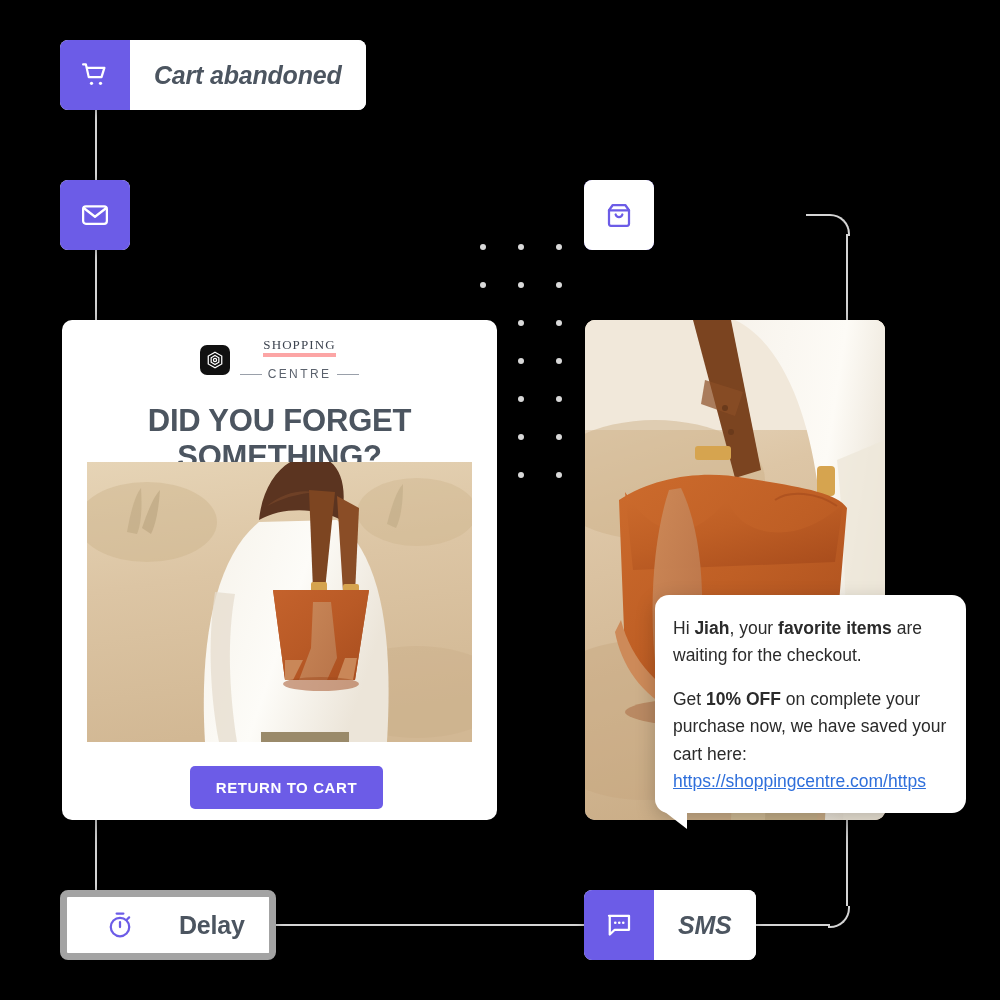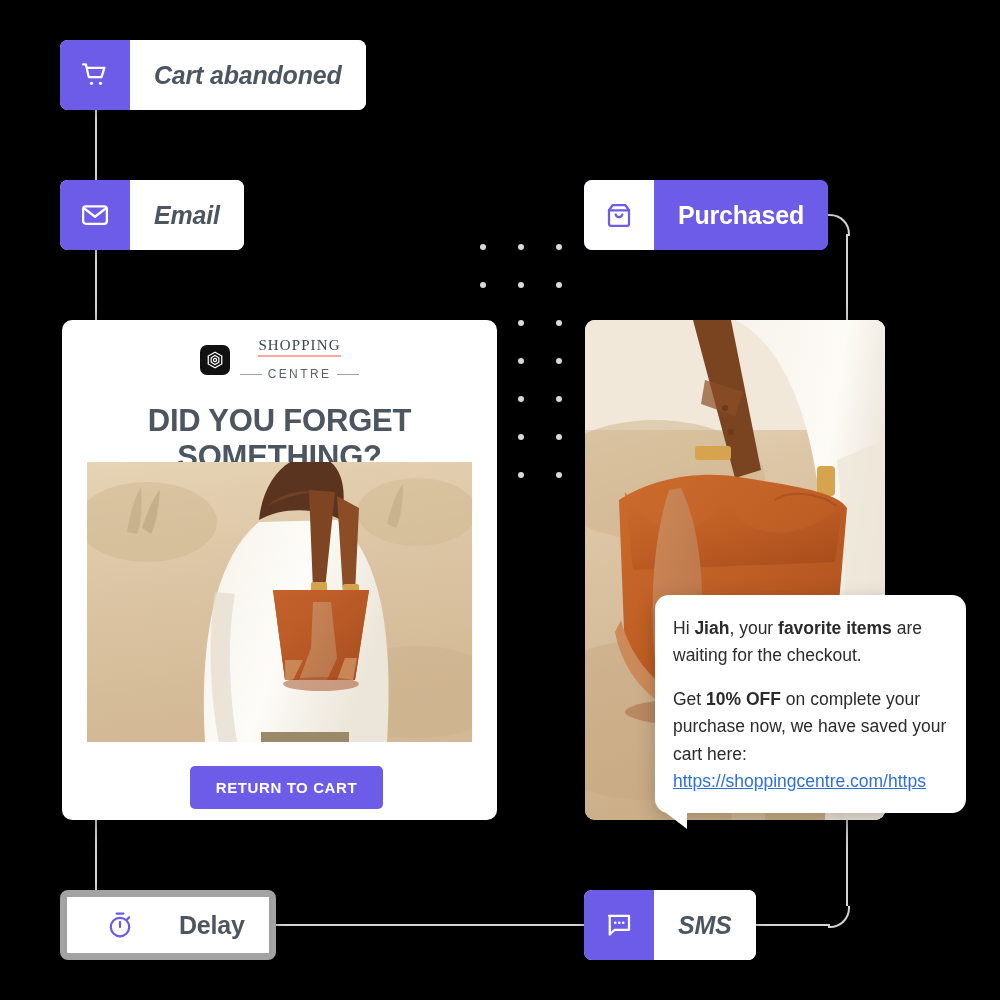--- a/index.html
+++ b/index.html
@@ -110,25 +110,25 @@
   }
   .brand-mark {
     width: 30px; height: 30px;
     background: #111;
     border-radius: 7px;
     display: flex; align-items: center; justify-content: center;
   }
   .brand-text { display: flex; flex-direction: column; align-items: center; }
   .brand-name {
     font-family: "Liberation Serif", serif;
-    font-size: 15px;
+    font-size: 13px;
     letter-spacing: 1.1px;
     color: #3d4450;
     line-height: 1;
-    border-bottom: 2px solid #fca5a5;
+    border-bottom: 4px solid #fca5a5;
     padding-bottom: 2px;
   }
   .brand-sub {
     font-family: Liberation Sans, sans-serif;
     font-size: 12px;
     letter-spacing: 2.4px;
     color: #5b626d;
     margin-top: 10px;
     display: flex; align-items: center; gap: 6px;
   }
@@ -269,32 +269,30 @@
     <div class="lbl">Cart abandoned</div>
   </div>
 
   <div class="node std" id="node-email" style="left:60px; top:180px; height:70px;">
     <div class="ico">
       <svg width="30" height="30" viewBox="0 0 24 24" fill="none" stroke="#ffffff" stroke-width="1.8" stroke-linecap="round" stroke-linejoin="round">
         <rect x="2.5" y="5" width="19" height="14" rx="2.2"></rect>
         <path d="M3 6.4l9 7 9-7"></path>
       </svg>
     </div>
-    <div class="lbl">Email</div>
   </div>
 
   <div class="node inv" id="node-purchased" style="left:584px; top:180px; height:70px;">
     <div class="ico">
       <svg width="30" height="30" viewBox="0 0 24 24" fill="none" stroke="#6c5ce7" stroke-width="1.8" stroke-linecap="round" stroke-linejoin="round">
         <path d="M4 8.2h16V19a1.6 1.6 0 0 1-1.6 1.6H5.6A1.6 1.6 0 0 1 4 19V8.2z"></path>
         <path d="M4 8.2l3-4.2h10l3 4.2"></path>
         <path d="M9.3 11.6a2.8 2.8 0 0 0 5.4 0"></path>
       </svg>
     </div>
-    <div class="lbl">Purchased</div>
   </div>
 
   <div class="node outline" id="node-delay" style="left:60px; top:890px; height:70px;">
     <div class="ico">
       <svg width="30" height="30" viewBox="0 0 24 24" fill="none" stroke="#6c5ce7" stroke-width="1.8" stroke-linecap="round" stroke-linejoin="round">
         <circle cx="12" cy="13.6" r="7.4"></circle>
         <path d="M12 9.6v4"></path>
         <path d="M9.3 2.8h5.4"></path>
         <path d="M17.6 7.6l1.7-1.7"></path>
       </svg>

